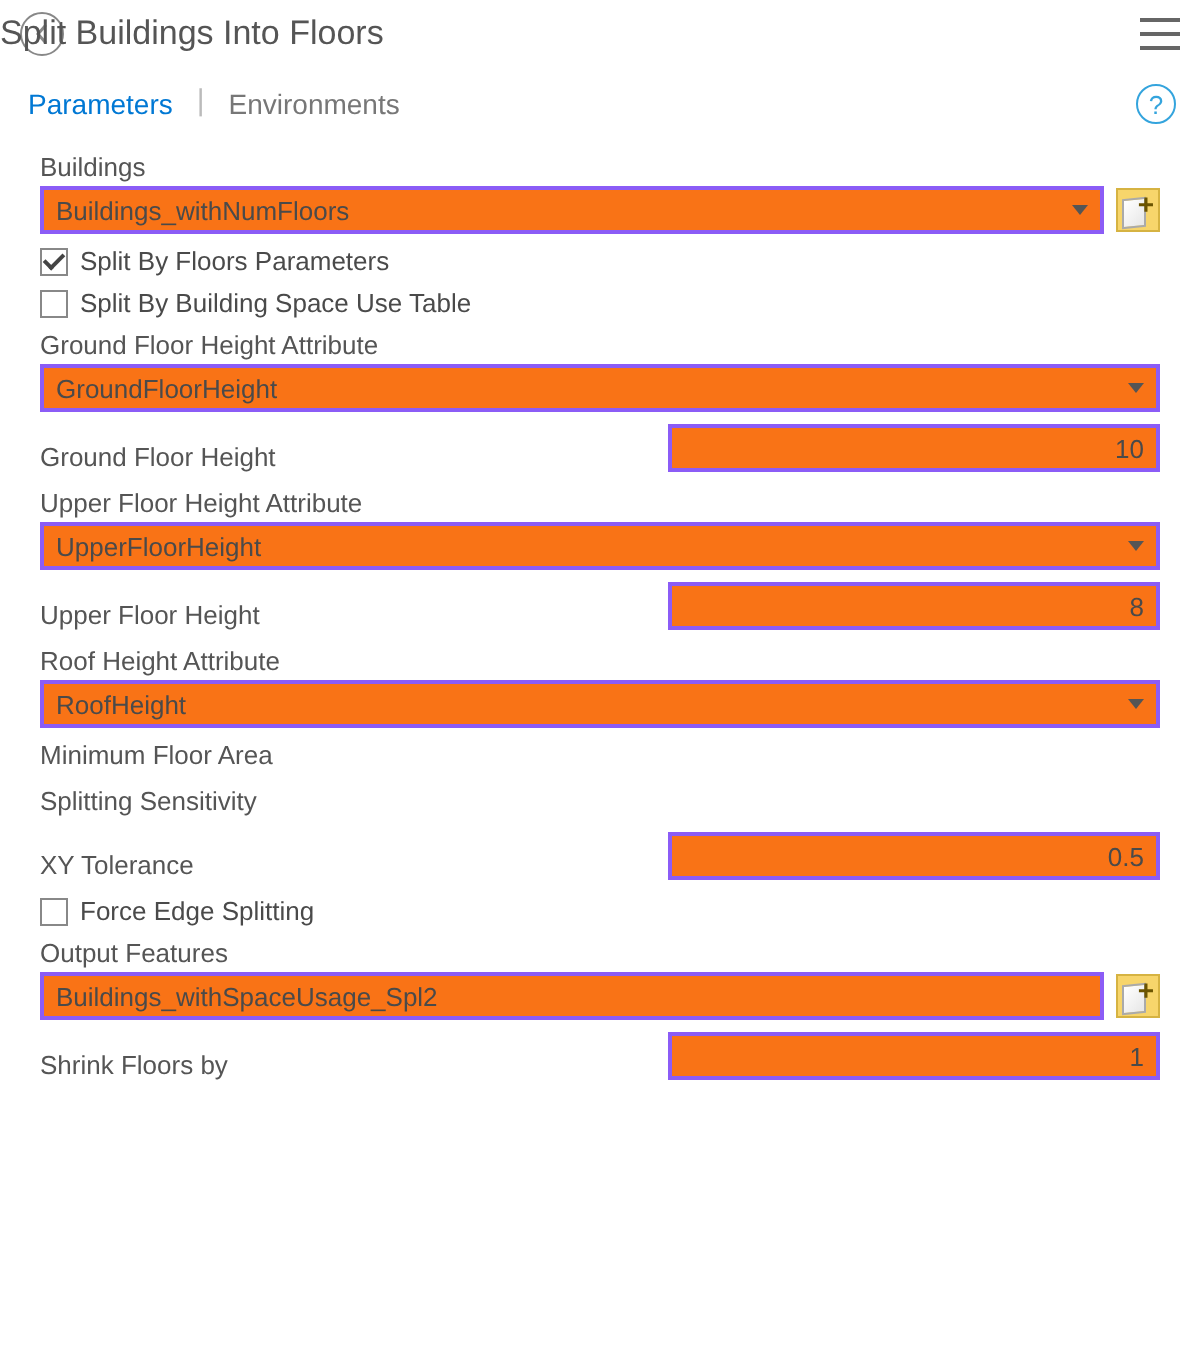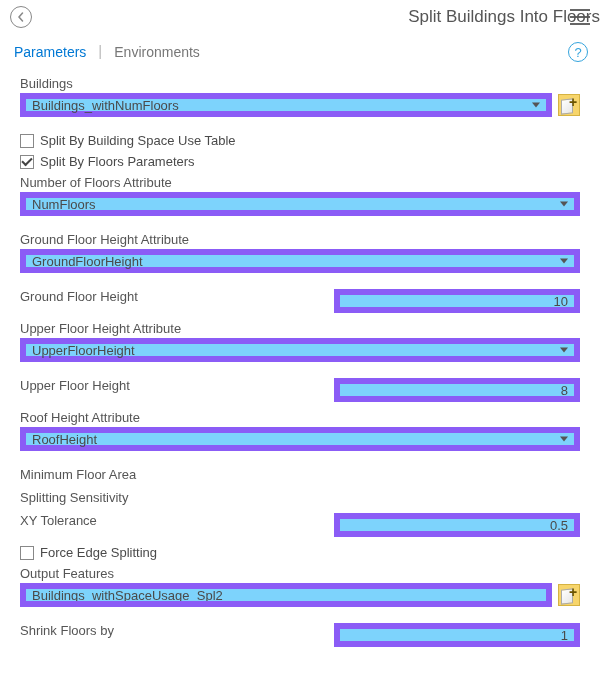--- a/index.html
+++ b/index.html
@@ -26,26 +26,25 @@
     display: flex;
     align-items: center;
     justify-content: center;
     color: #888;
     cursor: pointer;
   }
   .back-btn svg { width: 10px; height: 10px; }
   .title {
     position: absolute;
     left: 0; right: 0;
-    text-align: right;
+    text-align: left;
     font-size: 17px;
     font-weight: 400;
     color: #555;
     pointer-events: none;
-    padding-left: 33px;
   }
   .burger {
     margin-left: auto;
     width: 20px;
     height: 16px;
     display: flex;
     flex-direction: column;
     justify-content: space-between;
     cursor: pointer;
   }
@@ -85,35 +84,35 @@
     display: flex;
     align-items: center;
     justify-content: center;
     font-size: 13px;
     cursor: pointer;
   }
   .form {
     padding: 4px 20px 10px 20px;
   }
   .field {
-    margin-bottom: 12px;
+    margin-bottom: 2px;
   }
   .label {
     display: block;
     padding: 4px 0 2px 0;
     color: #555;
   }
   .row-inline {
     display: flex;
     align-items: center;
     gap: 6px;
   }
   .select, .text-input {
-    border: 6px solid #8b5cf6;
-    background: #7dd3fc;
+    border: 2px solid #8b5cf6;
+    background: #f97316;
     font-size: 13px;
     color: #4a4a4a;
     height: 24px;
     padding: 2px 6px;
   }
   .select {
     flex: 1;
     position: relative;
     display: flex;
     align-items: center;
@@ -176,21 +175,21 @@
   .cb.checked::after {
     content: "";
     width: 8px;
     height: 4px;
     border-left: 2px solid #444;
     border-bottom: 2px solid #444;
     transform: rotate(-45deg) translate(1px,-1px);
   }
   .labelval-row {
     display: flex;
-    align-items: flex-start;
+    align-items: flex-end;
     padding: 4px 0;
     gap: 4px;
   }
   .labelval-row .lv-label {
     flex: 0 0 310px;
     color: #555;
   }
   .labelval-row .text-input {
     flex: 1;
     text-align: right;
@@ -232,36 +231,29 @@
         <span>Buildings_withNumFloors</span>
         <span class="caret"></span>
       </div>
       <div class="addlayer-btn">
           <span>+</span>
         </div>
     </div>
   </div>
 
   <div class="checkbox-row">
+    <div class="cb checked"></div>
+    <span>Split By Floors Parameters</span>
+  </div>
+
+  <div class="checkbox-row">
     <div class="cb"></div>
     <span>Split By Building Space Use Table</span>
   </div>
 
-  <div class="checkbox-row">
-    <div class="cb checked"></div>
-    <span>Split By Floors Parameters</span>
-  </div>
-
-  <div class="field">
-    <span class="label">Number of Floors Attribute</span>
-    <div class="select">
-      <span>NumFloors</span>
-      <span class="caret"></span>
-    </div>
-  </div>
 
   <div class="field">
     <span class="label">Ground Floor Height Attribute</span>
     <div class="select">
       <span>GroundFloorHeight</span>
       <span class="caret"></span>
     </div>
   </div>
 
   <div class="labelval-row">

